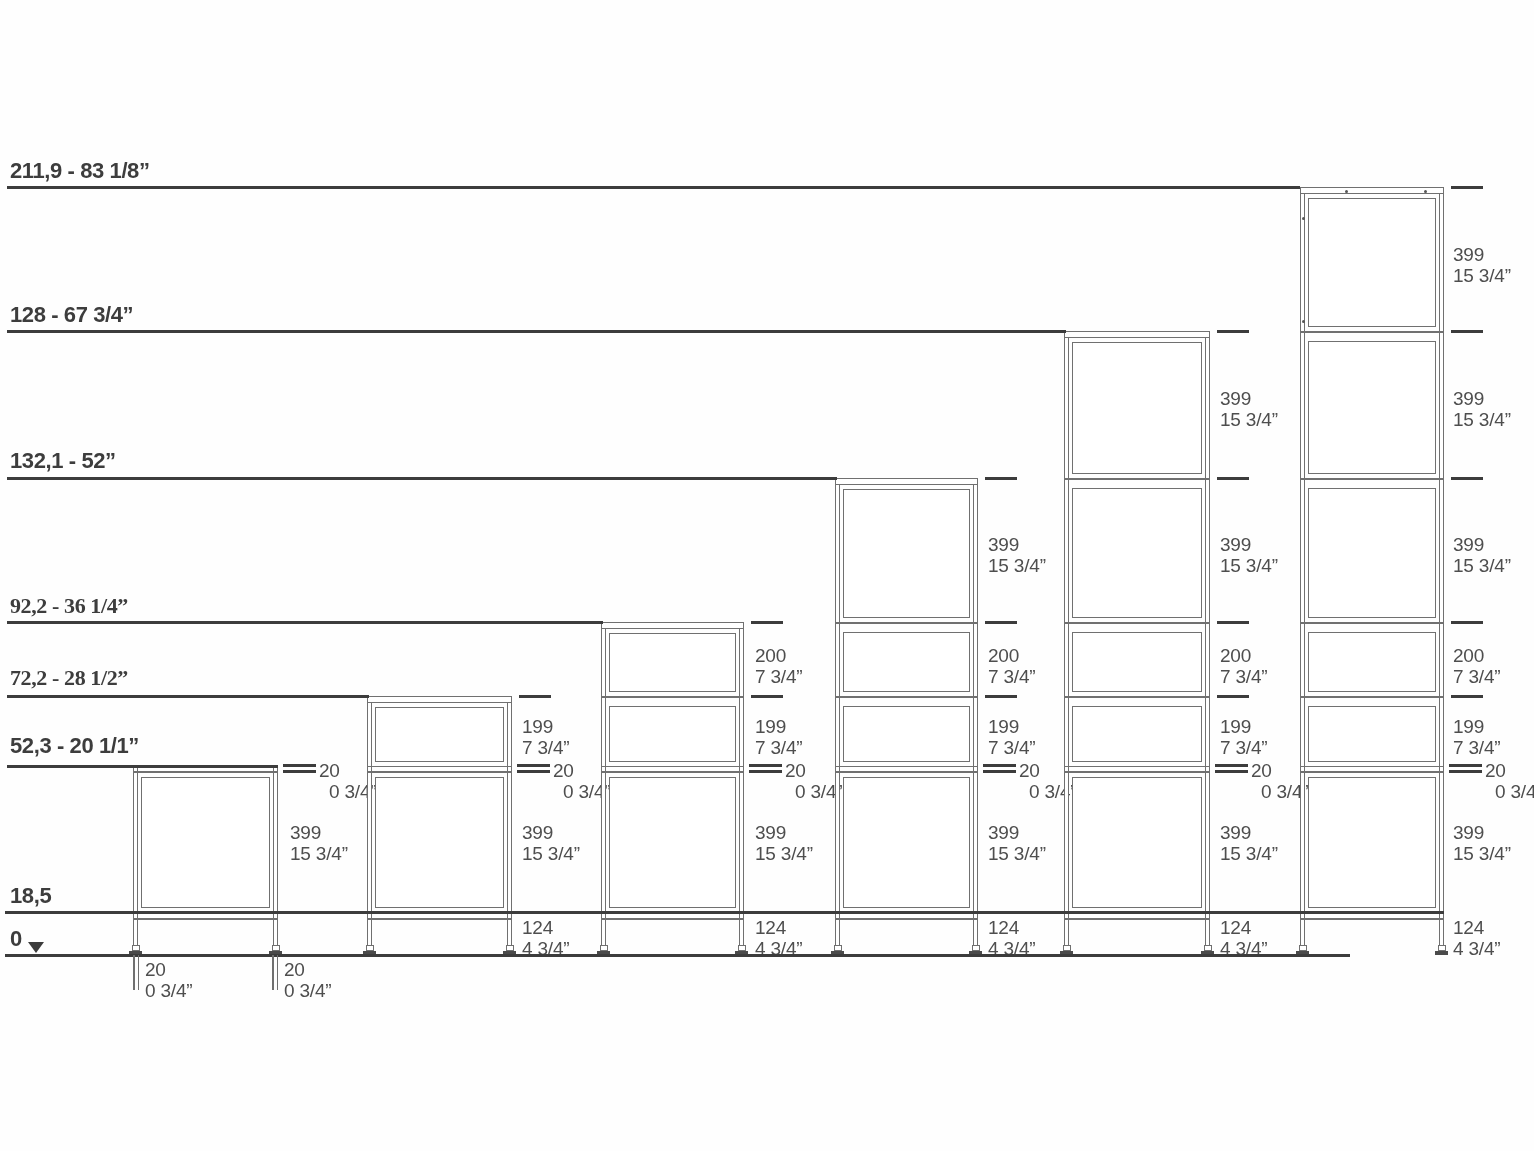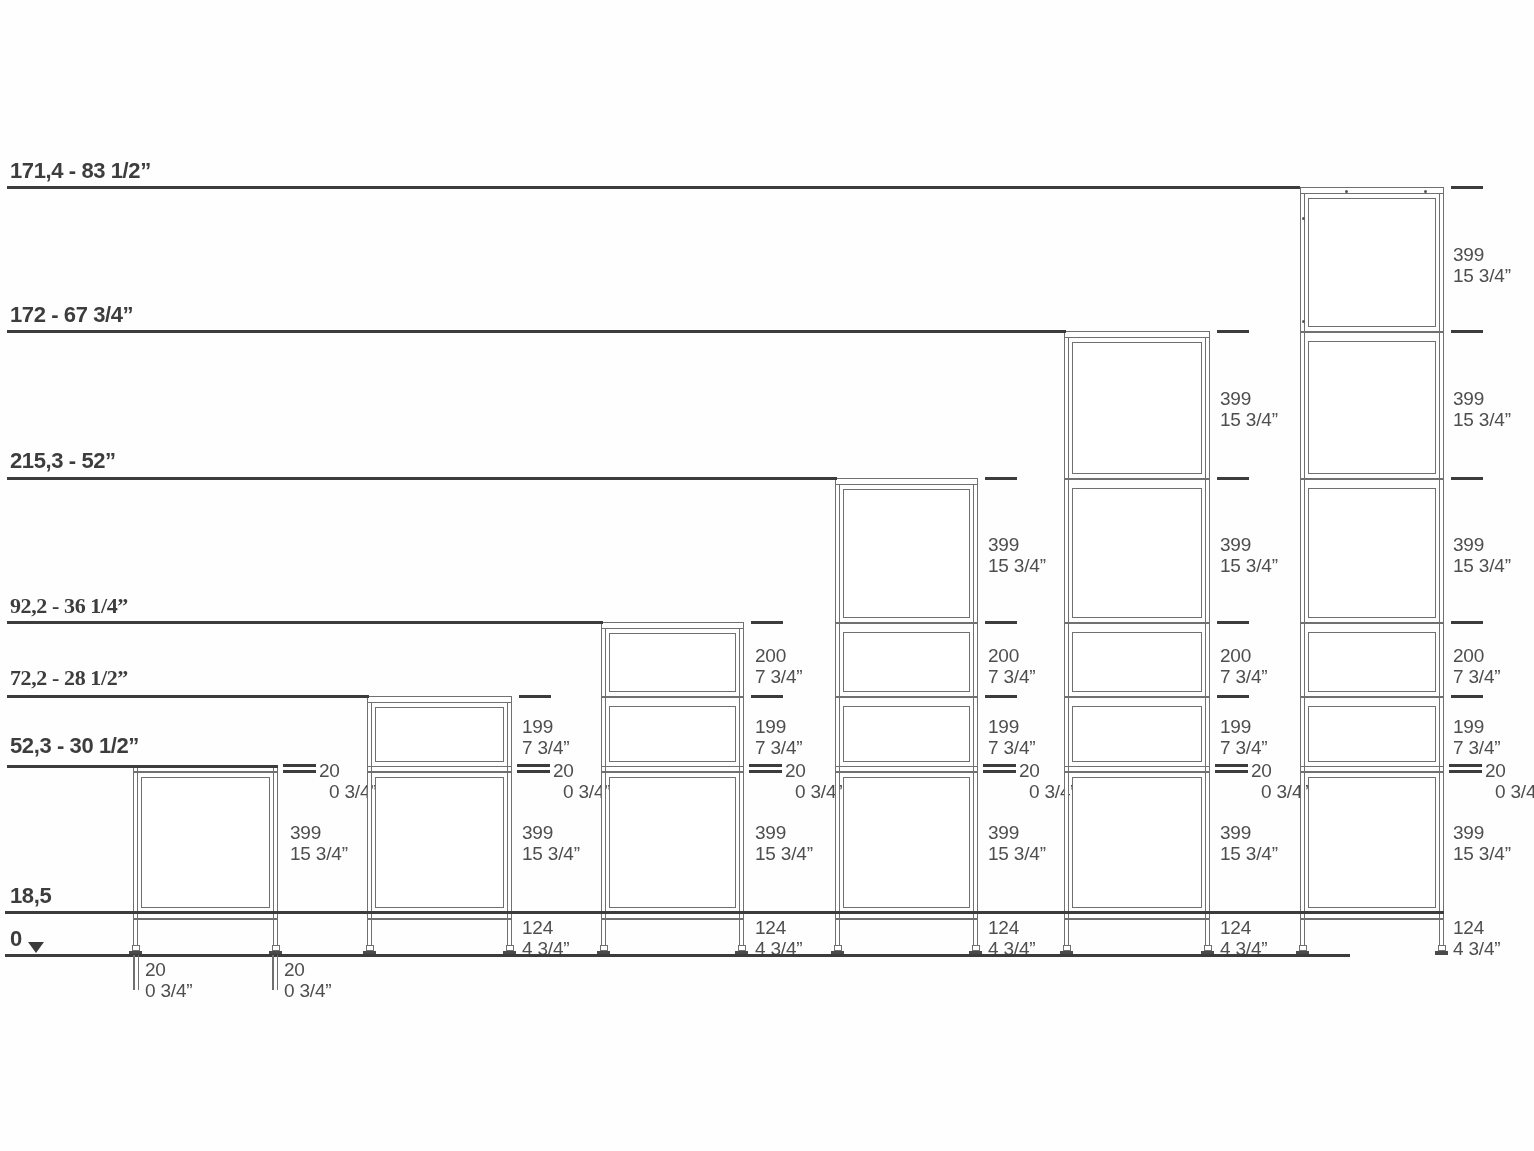--- a/index.html
+++ b/index.html
@@ -209,31 +209,31 @@
     <div class="abs dim" style="left: 1453px; top: 822px;">399</div>
     <div class="abs dim" style="left: 1453px; top: 843px;">15 3/4”</div>
     <div class="abs thin" style="left: 1300px; top: 918px; width: 144px; height: 1.5px;"></div>
     <div class="abs footstem" style="left: 1298.5px; top: 945px; width: 8px; height: 6px;"></div>
     <div class="abs footbase" style="left: 1296px; top: 951px; width: 13px; height: 4px;"></div>
     <div class="abs footstem" style="left: 1437.5px; top: 945px; width: 8px; height: 6px;"></div>
     <div class="abs footbase" style="left: 1435px; top: 951px; width: 13px; height: 4px;"></div>
     <div class="abs dim" style="left: 1453px; top: 917px;">124</div>
     <div class="abs dim" style="left: 1453px; top: 938px;">4 3/4”</div>
     <div class="abs refline" style="left: 7px; top: 186px; width: 1293px; height: 3px;"></div>
-    <div class="abs lvl-label" style="left: 10px; top: 159px;">171,4 - 83 1/2”</div>
+    <div class="abs lvl-label" style="left: 10px; top: 159px;">211,9 - 83 1/8”</div>
     <div class="abs refline" style="left: 7px; top: 330px; width: 1059px; height: 3px;"></div>
-    <div class="abs lvl-label" style="left: 10px; top: 303px;">172 - 67 3/4”</div>
+    <div class="abs lvl-label" style="left: 10px; top: 303px;">128 - 67 3/4”</div>
     <div class="abs refline" style="left: 7px; top: 477px; width: 830px; height: 3px;"></div>
-    <div class="abs lvl-label" style="left: 10px; top: 449px;">215,3 - 52”</div>
+    <div class="abs lvl-label" style="left: 10px; top: 449px;">132,1 - 52”</div>
     <div class="abs refline" style="left: 7px; top: 621px; width: 596px; height: 3px;"></div>
     <div class="abs lvl-label" style="left: 10px; top: 594px; font-family: Liberation Serif, serif;">92,2 - 36 1/4”</div>
     <div class="abs refline" style="left: 7px; top: 695px; width: 362px; height: 3px;"></div>
     <div class="abs lvl-label" style="left: 10px; top: 666px; font-family: Liberation Serif, serif;">72,2 - 28 1/2”</div>
     <div class="abs refline" style="left: 7px; top: 765px; width: 271px; height: 3px;"></div>
-    <div class="abs lvl-label" style="left: 10px; top: 734px;">52,3 - 30 1/2”</div>
+    <div class="abs lvl-label" style="left: 10px; top: 734px;">52,3 - 20 1/1”</div>
     <div class="abs refline" style="left: 5px; top: 911px; width: 1439px; height: 3px;"></div>
     <div class="abs lvl-label" style="left: 10px; top: 884px;">18,5</div>
     <div class="abs refline" style="left: 5px; top: 954px; width: 1345px; height: 3px;"></div>
     <div class="abs lvl-label" style="left: 10px; top: 927px;">0</div>
     <div class="abs tri" style="left: 28px; top: 942px;"></div>
     <div class="abs thin" style="left: 133px; top: 955px; width: 1.5px; height: 35px;"></div>
     <div class="abs thin" style="left: 137.5px; top: 955px; width: 1.5px; height: 35px;"></div>
     <div class="abs dim" style="left: 145px; top: 959px;">20</div>
     <div class="abs dim" style="left: 145px; top: 980px;">0 3/4”</div>
     <div class="abs thin" style="left: 272px; top: 955px; width: 1.5px; height: 35px;"></div>

